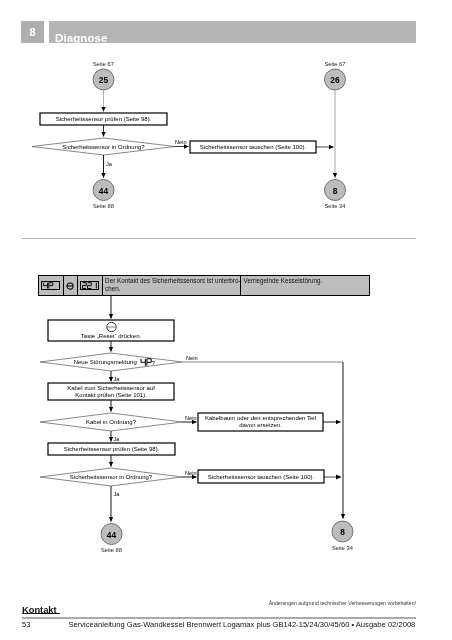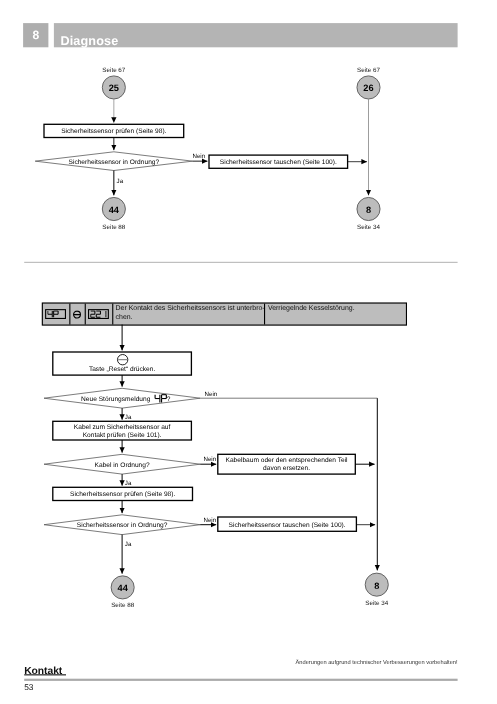--- a/index.html
+++ b/index.html
@@ -231,14 +231,15 @@
     <circle cx="342.5" cy="531.5" r="10.5" fill="#bcbcbc" stroke="#555" stroke-width="0.8"></circle>
     <text class="ref" x="342.5" y="535">8</text>
     <text class="lbl-page" x="342.5" y="550">Seite 34</text>
   </svg>
 
   <div class="abs" id="brand">Kontakt</div>
   <div class="abs" id="brand-underline"></div>
   <div class="abs" id="footer-notice">Änderungen aufgrund technischer Verbesserungen vorbehalten!</div>
   <div class="abs" id="footer-rule"></div>
   <div class="abs" id="footer-page">53</div>
+  <div class="abs" id="footer-doc">Serviceanleitung Gas-Wandkessel Brennwert Logamax plus GB142-15/24/30/45/60 • Ausgabe 02/2008</div>
 
 </div>
 
 </body></html>

